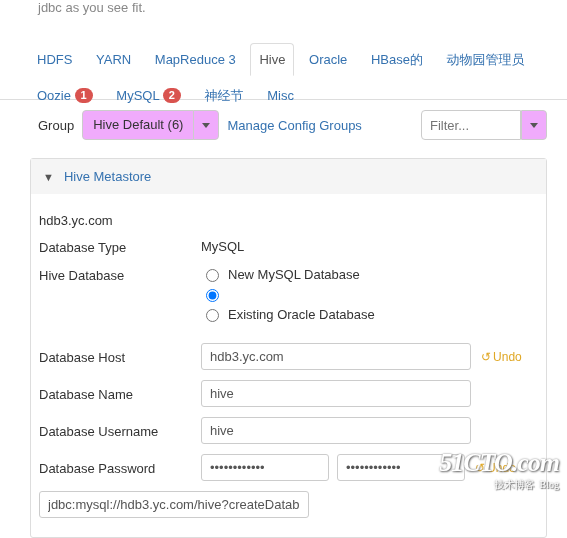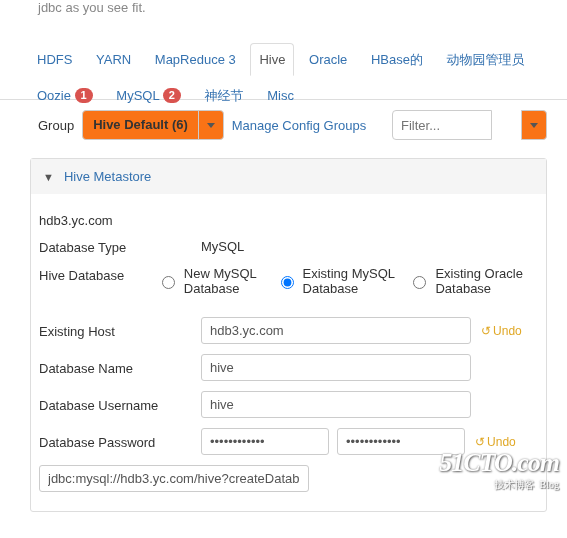--- a/index.html
+++ b/index.html
@@ -61,43 +61,42 @@
     color: #333;
   }
   .btn-group {
     display: inline-flex;
   }
   .btn {
     display: inline-block;
     padding: 5px 10px;
     font-size: 13px;
     color: #333;
-    background: #f97316;
+    background: #f0abfc;
     border: 1px solid #ccc;
     cursor: pointer;
     line-height: 1.4;
-    font-weight: bold;
   }
   .btn-group .btn:first-child { border-radius: 4px 0 0 4px; }
   .btn-group .btn:last-child  { border-radius: 0 4px 4px 0; margin-left: -1px; }
   .btn.caret-only { padding: 5px 8px; }
   .caret {
     display: inline-block;
     width: 0; height: 0;
     border-left: 4px solid transparent;
     border-right: 4px solid transparent;
     border-top: 5px solid #555;
     vertical-align: middle;
   }
   .link {
     color: #3572b0;
     cursor: pointer;
   }
   .spacer { flex: 1; }
-  .filter-group { display: inline-flex; gap: 29px; }
+  .filter-group { display: inline-flex; }
   .filter-input {
     padding: 5px 8px;
     font-size: 13px;
     color: #555;
     border: 1px solid #ccc;
     border-radius: 4px 0 0 4px;
     width: 100px;
     outline: none;
   }
   .panel {
@@ -133,21 +132,21 @@
   .form-label {
     width: 162px;
     color: #333;
     font-size: 13px;
     padding-top: 2px;
   }
   .form-static {
     color: #333;
     font-size: 13px;
   }
-  .radio-col { display:flex; flex-direction:row; gap:4px; }
+  .radio-col { display:flex; flex-direction:column; gap:4px; }
   .radio-item { display:flex; align-items:center; gap:6px; color:#333; }
   .text-input {
     width: 270px;
     padding: 5px 8px;
     font-size: 13px;
     border: 1px solid #ccc;
     border-radius: 3px;
     color: #555;
     outline: none;
   }
@@ -238,31 +237,30 @@
 
     <div class="form-row tall">
       <div class="form-label">Hive Database</div>
       <div class="radio-col">
         <label class="radio-item">
           <input type="radio" name="hdb" style="">
           <span>New MySQL Database</span>
         </label>
         <label class="radio-item">
           <input type="radio" name="hdb" checked="" style="">
-          <span>Existing MySQL Database</span>
         </label>
         <label class="radio-item">
           <input type="radio" name="hdb" style="">
           <span>Existing Oracle Database</span>
         </label>
       </div>
     </div>
 
     <div class="form-row">
-      <div class="form-label">Existing Host</div>
+      <div class="form-label">Database Host</div>
       <input class="text-input" value="hdb3.yc.com" style="">
       <span class="undo"><span class="undo-icon">↻</span><span>Undo</span></span>
     </div>
 
     <div class="form-row">
       <div class="form-label">Database Name</div>
       <input class="text-input" value="hive" style="">
     </div>
 
     <div class="form-row">

